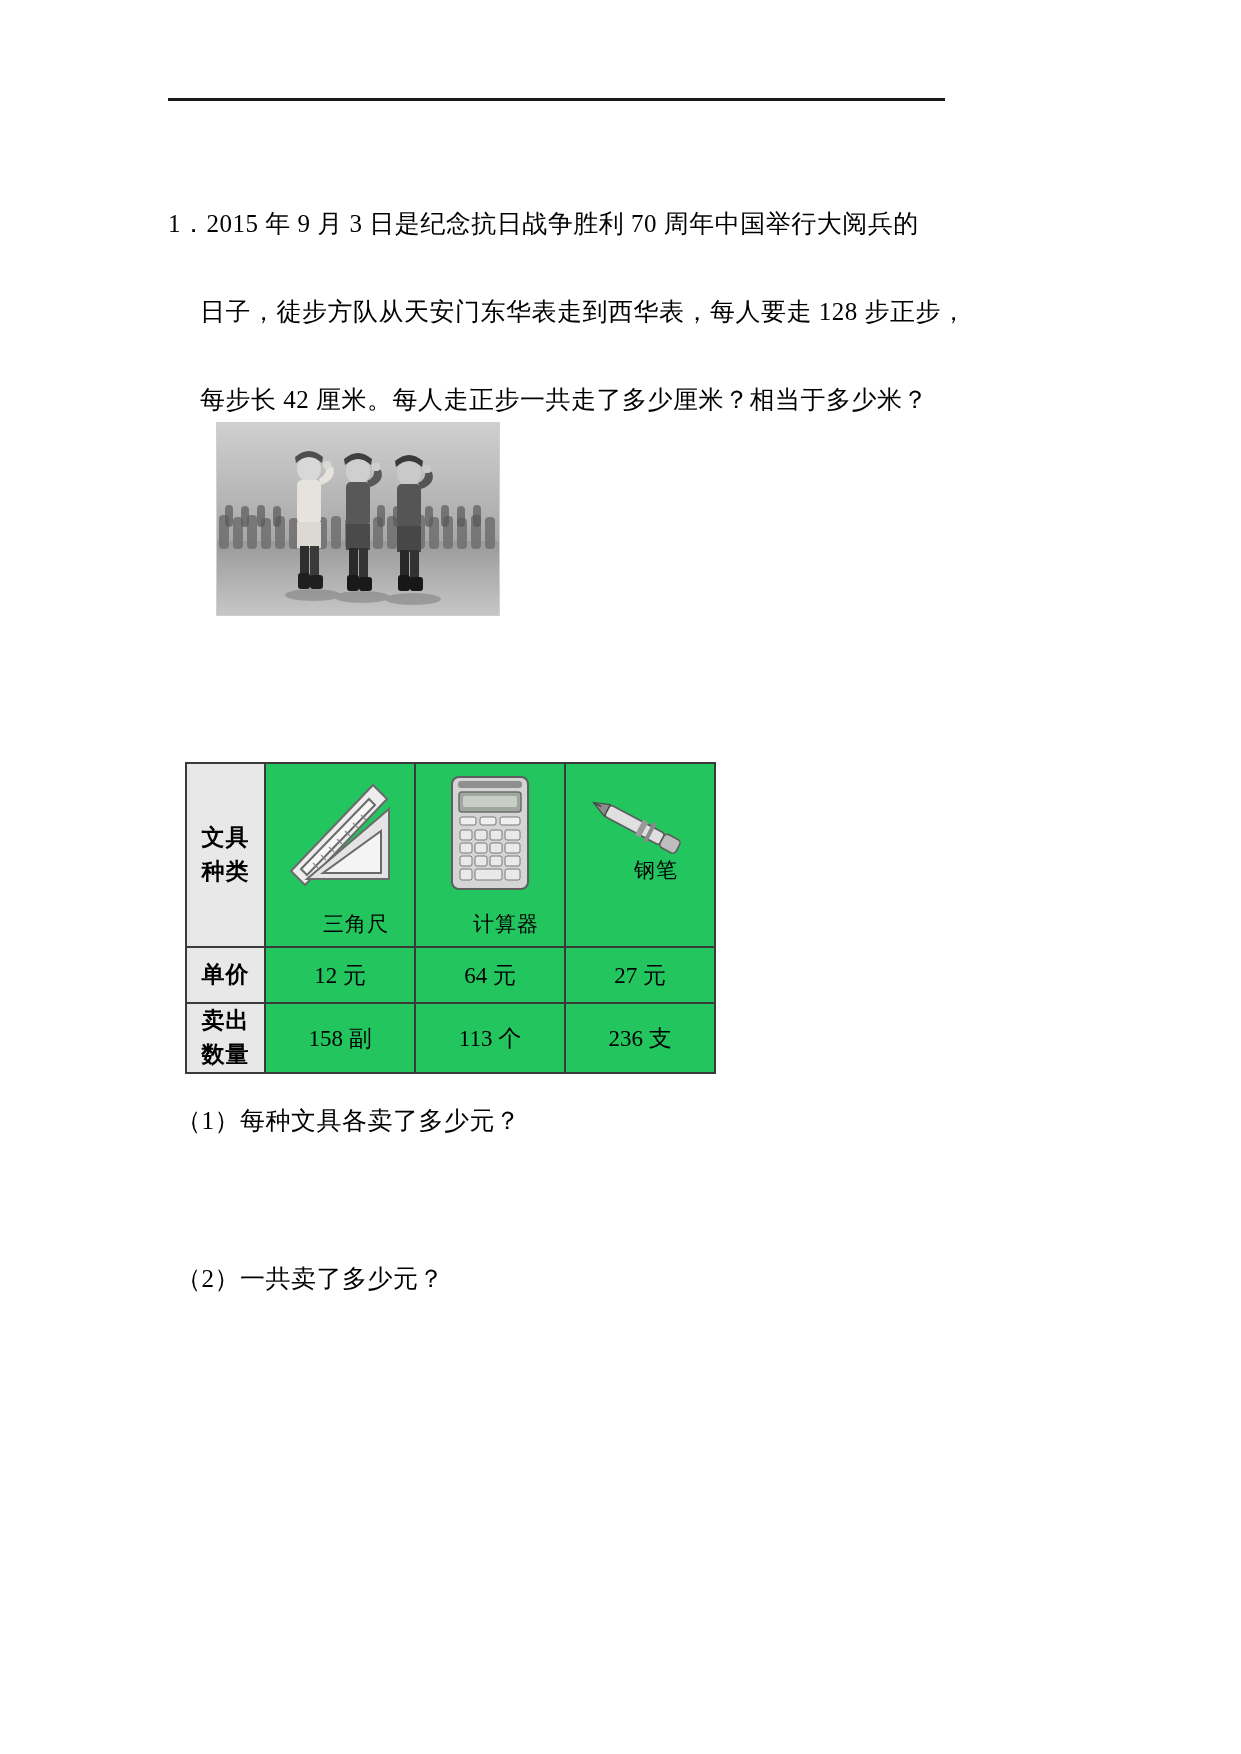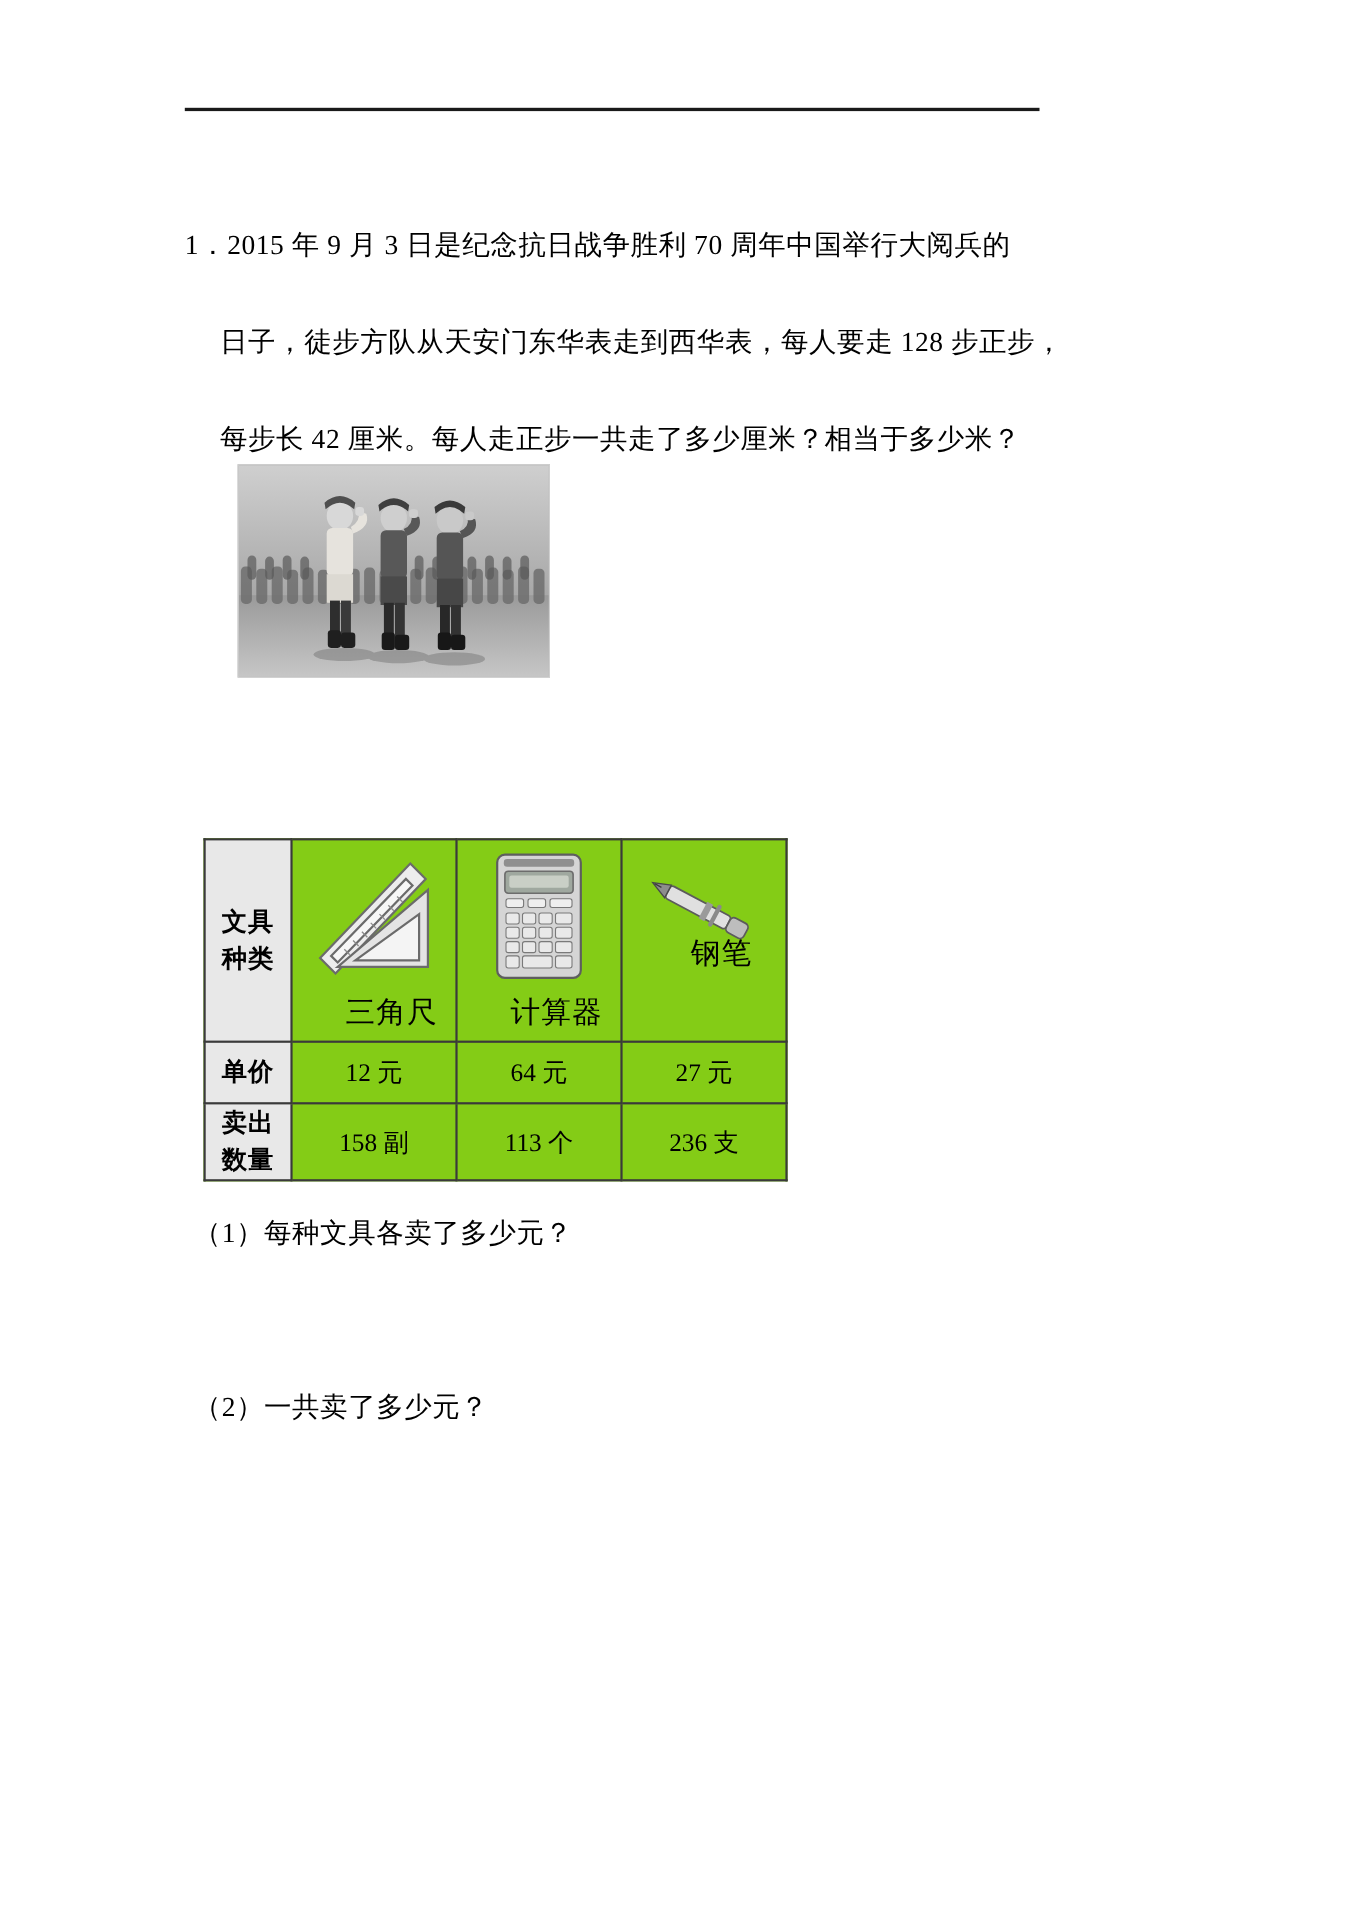--- a/index.html
+++ b/index.html
@@ -67,21 +67,21 @@
     letter-spacing: 0.5px;
   }
 
   
   .goods-table {
     position: absolute;
     left: 185px;
     top: 762px;
     border-collapse: collapse;
     table-layout: fixed;
-    background: #84cc16;
+    background: #22c55e;
   }
   .goods-table td {
     border: 2px solid #3a3a3a;
     text-align: center;
     vertical-align: middle;
     font-size: 23px;
     padding: 0;
   }
   .col-head { width: 77px; background: #e8e8e8; }
   .col-item { width: 148px; }
@@ -103,21 +103,21 @@
     position: absolute;
     left: 0; right: 0; top: 6px;
     height: 128px;
     display: flex;
     align-items: center;
     justify-content: center;
   }
   .item-name {
     position: absolute;
     left: 0; right: 0; bottom: 8px;
-    font-size: 27px;
+    font-size: 21px;
     letter-spacing: 1px;
     margin-left: 32px;
   }
   .item-name.mid {
     bottom: 62px;
   }
 
   
   .subq {
     position: absolute;

